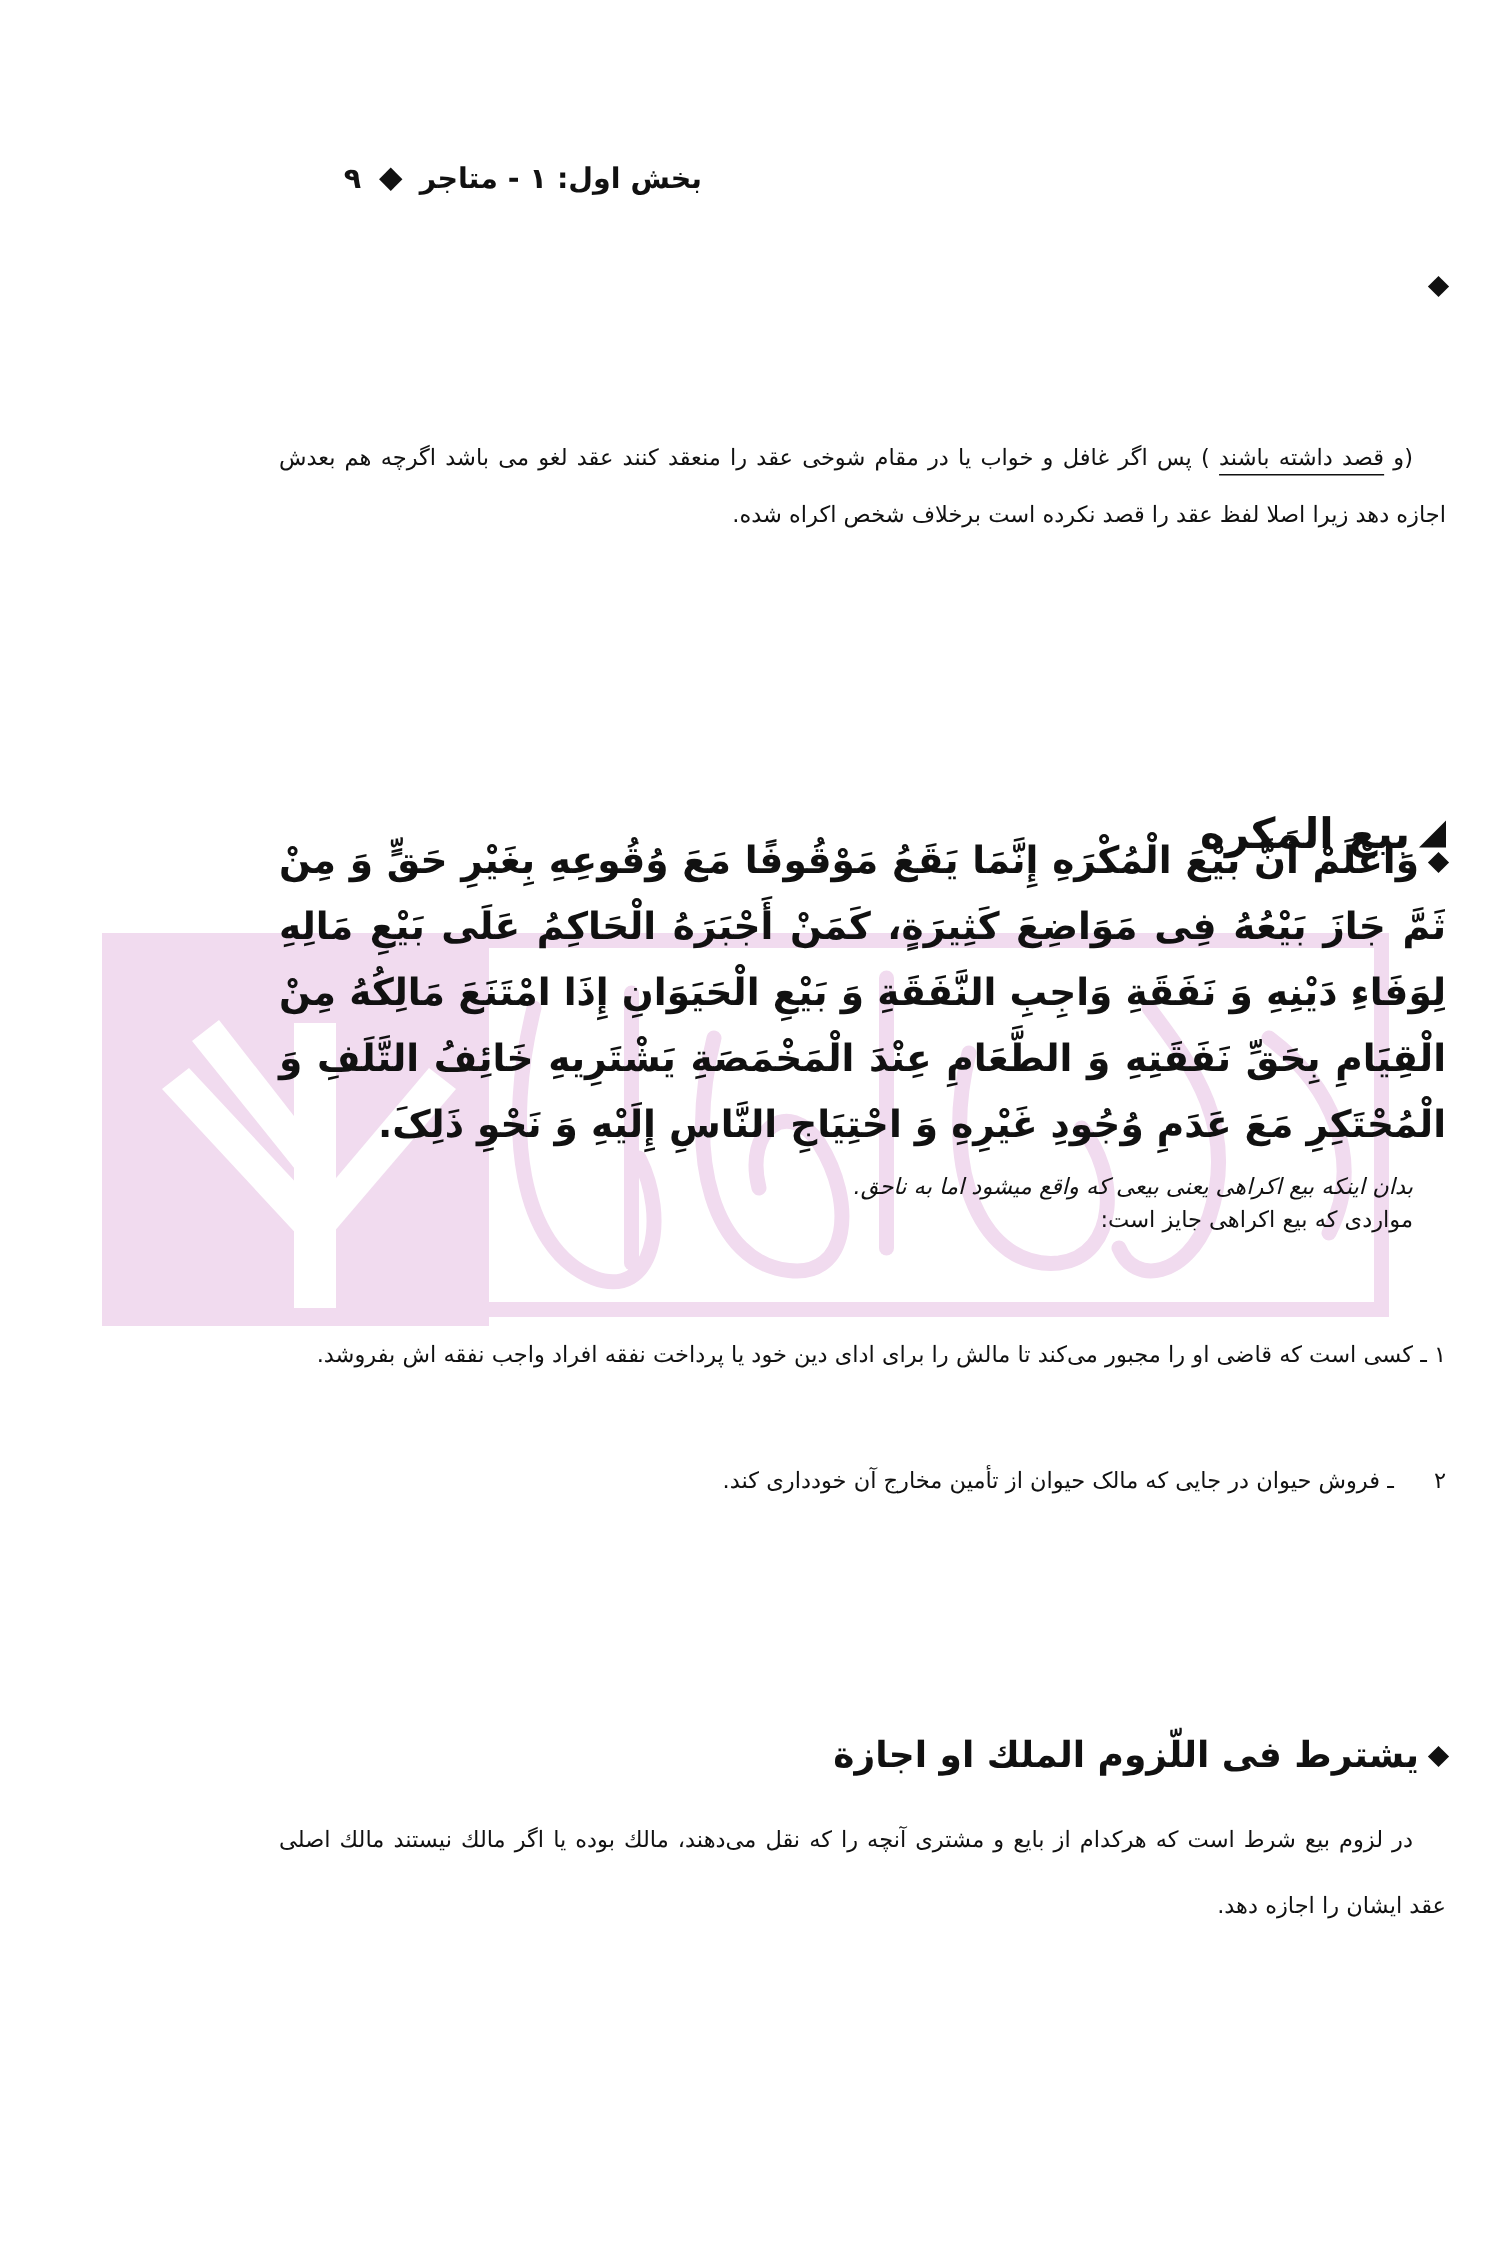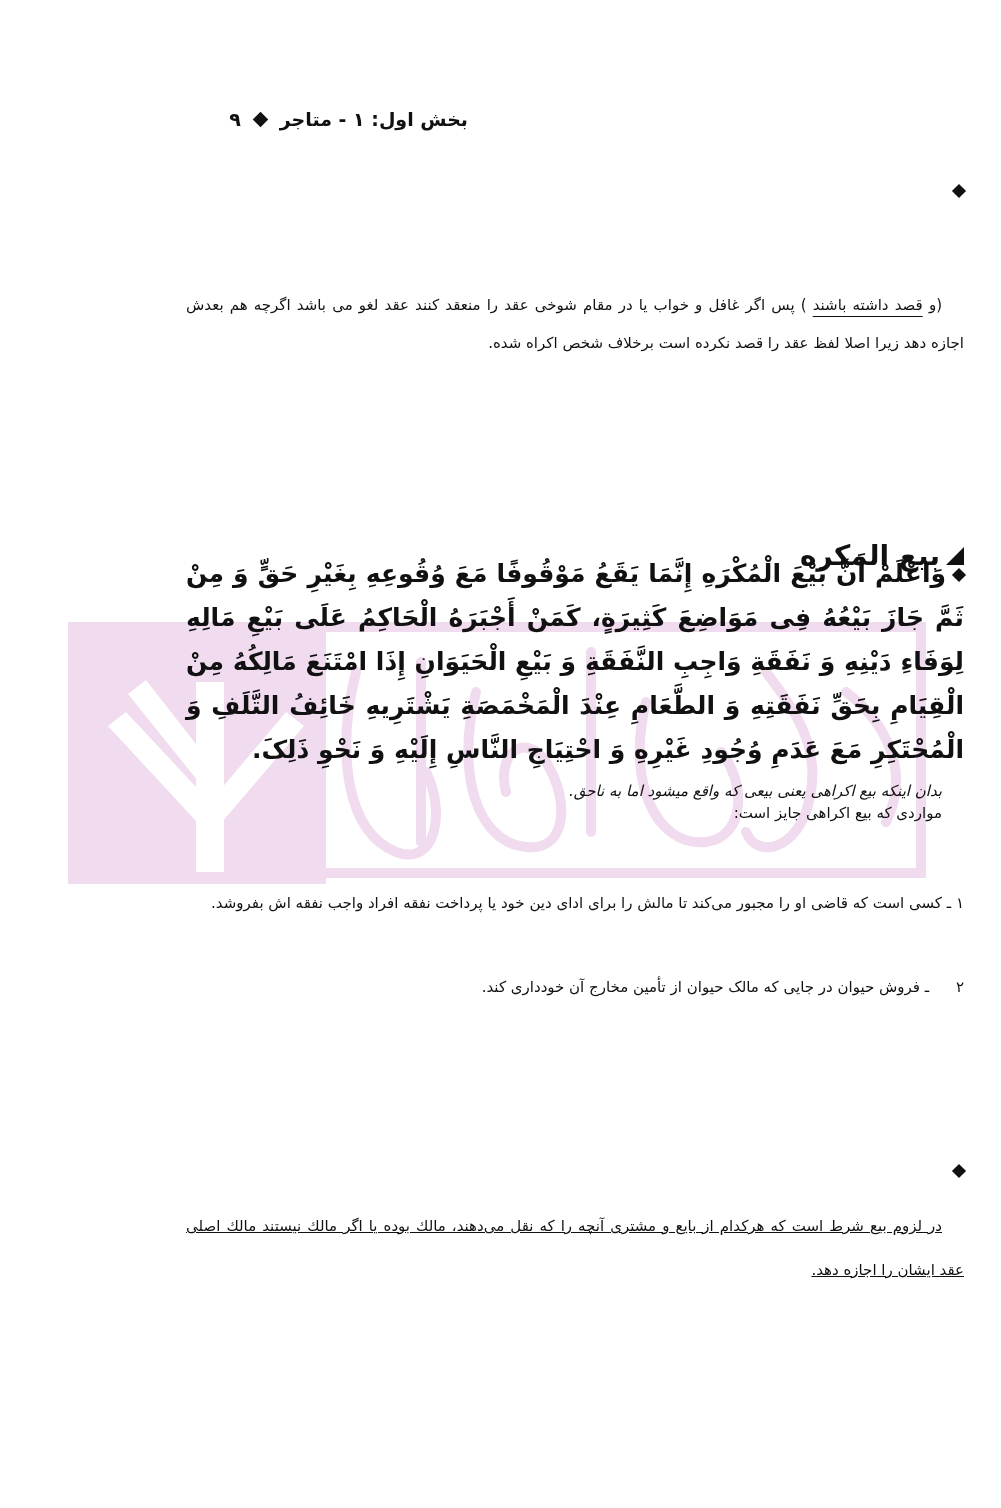--- a/index.html
+++ b/index.html
@@ -168,18 +168,18 @@
 
 <div class="block persian" style="top:968px;">
   <span class="indent"></span><span>۲ ـ فروش حیوان در جایی که مالک حیوان از تأمین مخارج آن خودداری کند.</span>
 </div>
 
 <div class="block persian" style="top:1010px; line-height:46px;">
   <span class="indent"></span>
 </div>
 
 <div class="block subheading" style="top:1150px;">
-  <span class="bullet"></span>
+  <span class="bullet"></span><span>یشترط فی اللّزوم الملك او اجازة</span>
 </div>
 
-<div class="block persian" style="top:1204px; line-height:44px;text-decoration:underline;">
+<div class="block persian" style="top:1204px; line-height:44px;">
   <span class="indent"></span><span>در لزوم بیع شرط است که هرکدام از بایع و مشتری آنچه را که نقل می‌دهند، مالك بوده یا اگر مالك نیستند مالك اصلی عقد ایشان را اجازه دهد.</span>
 </div>
 
 </body></html>

